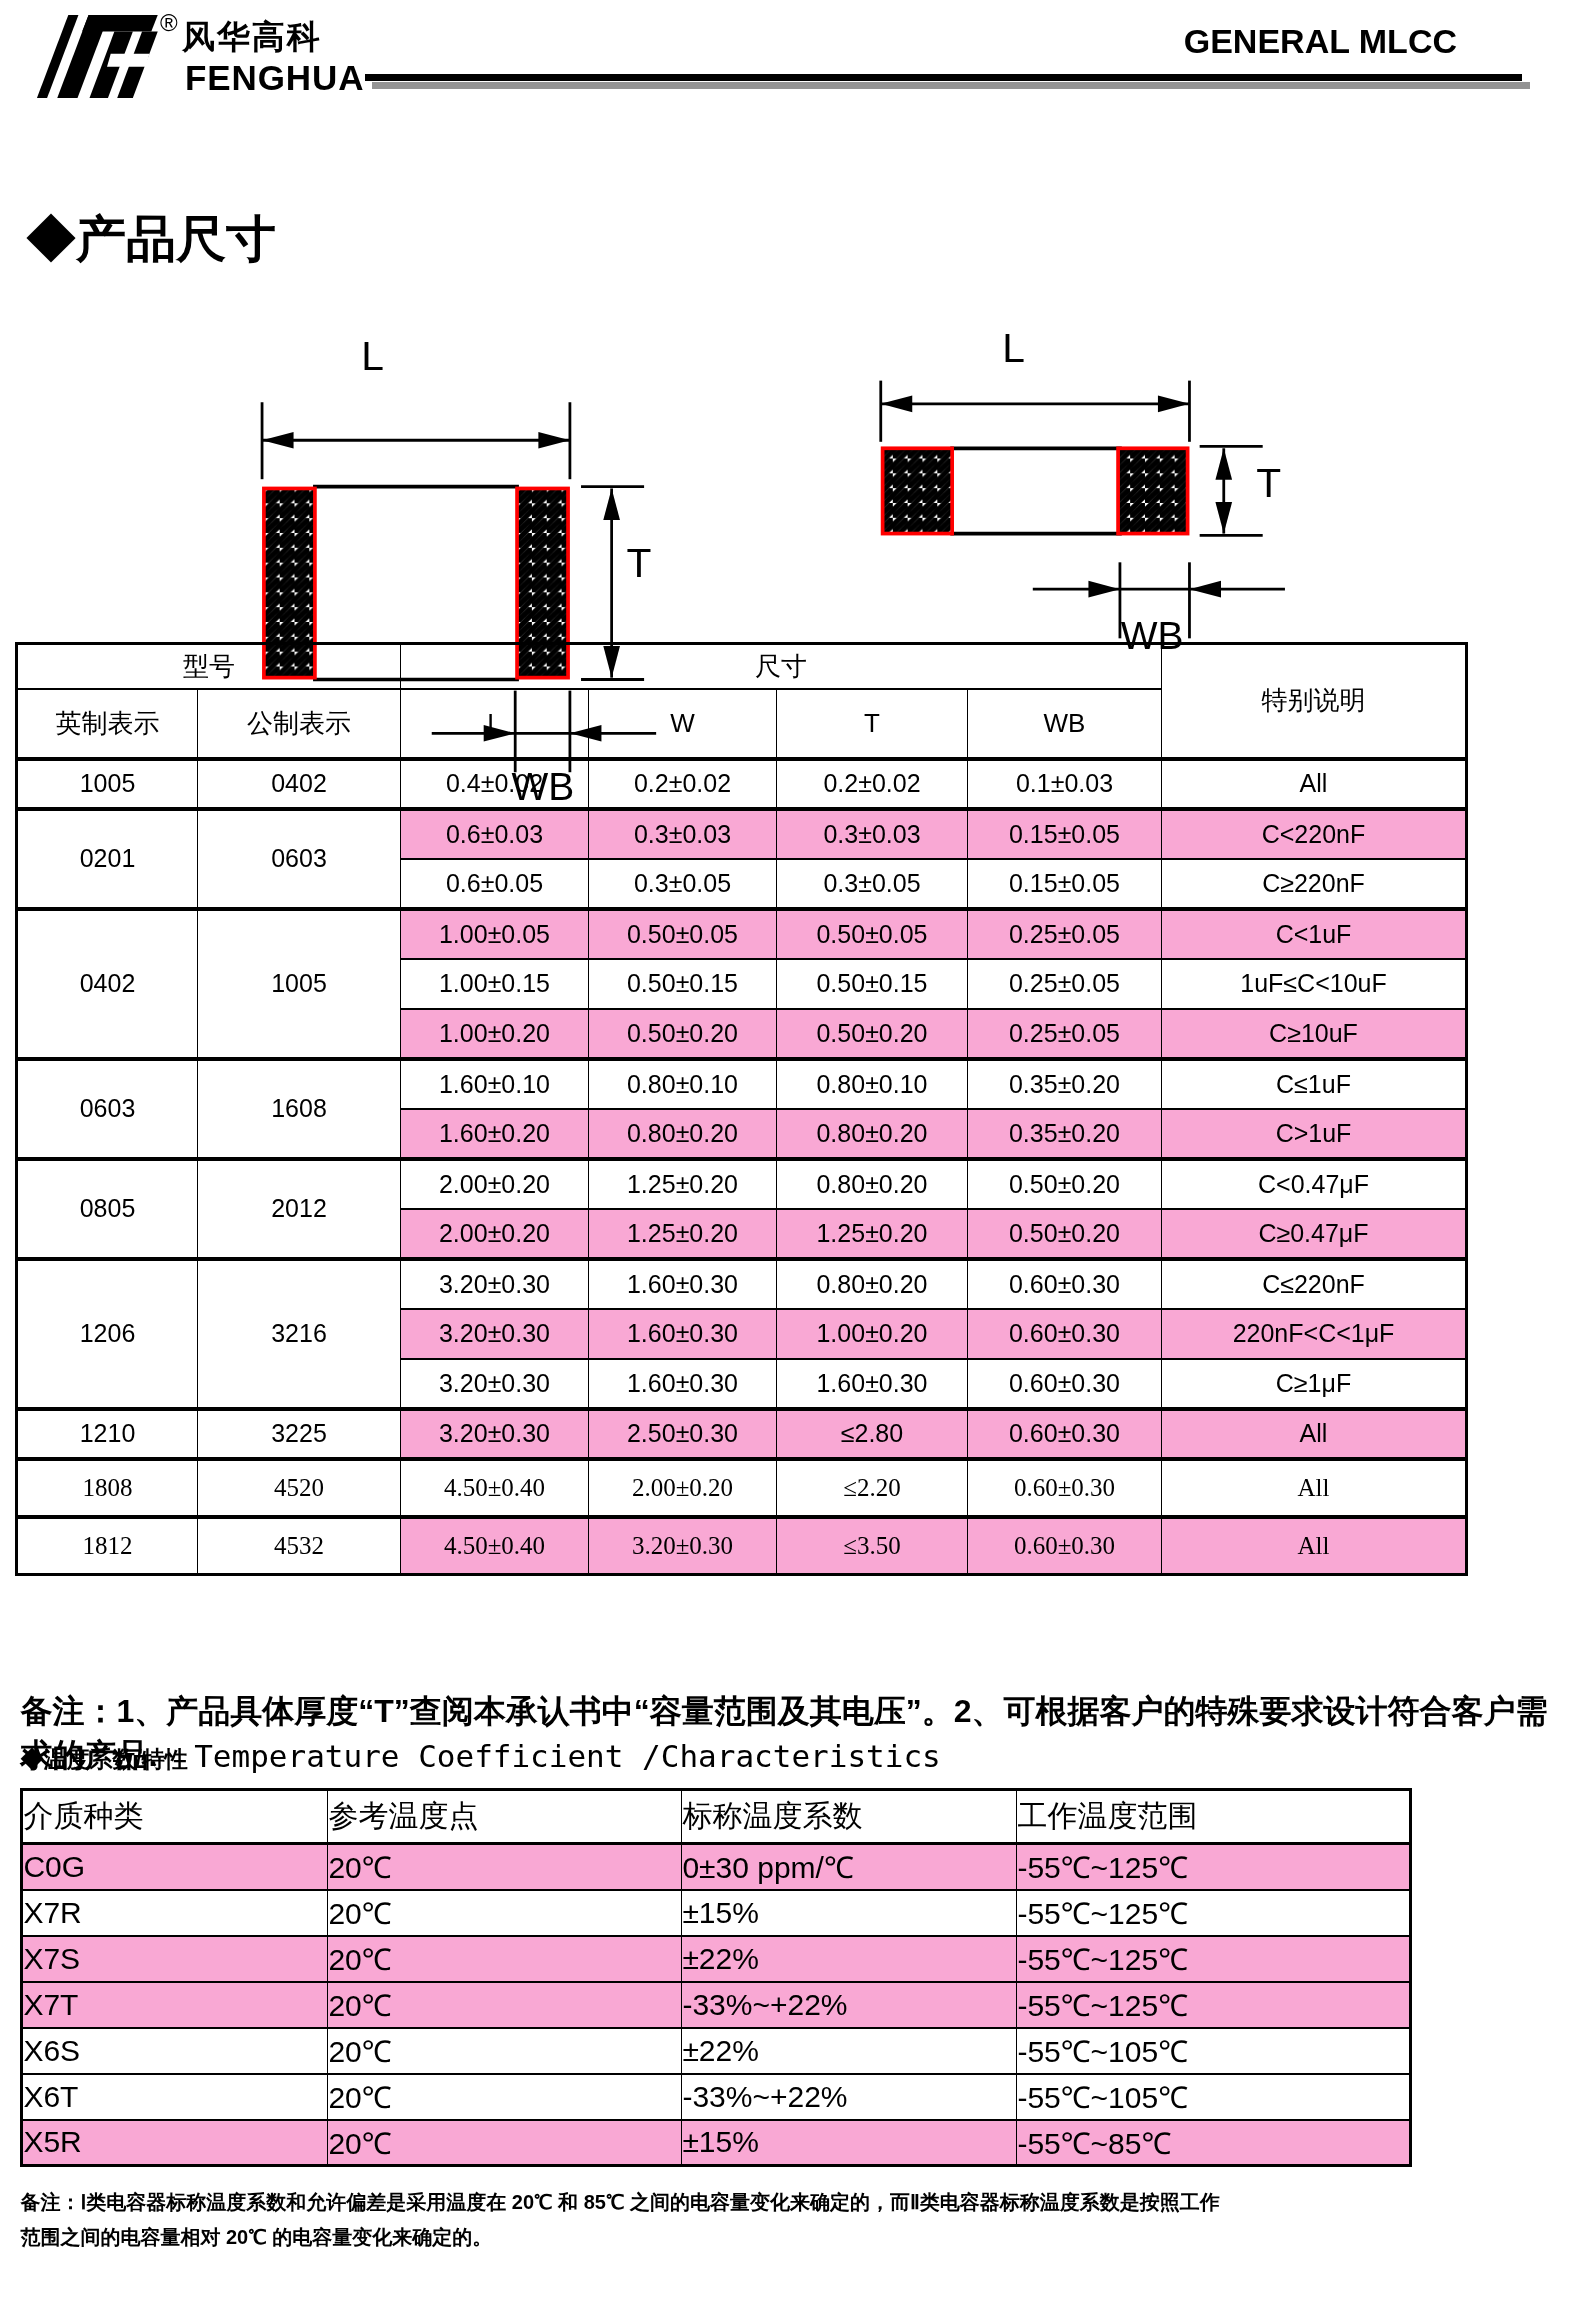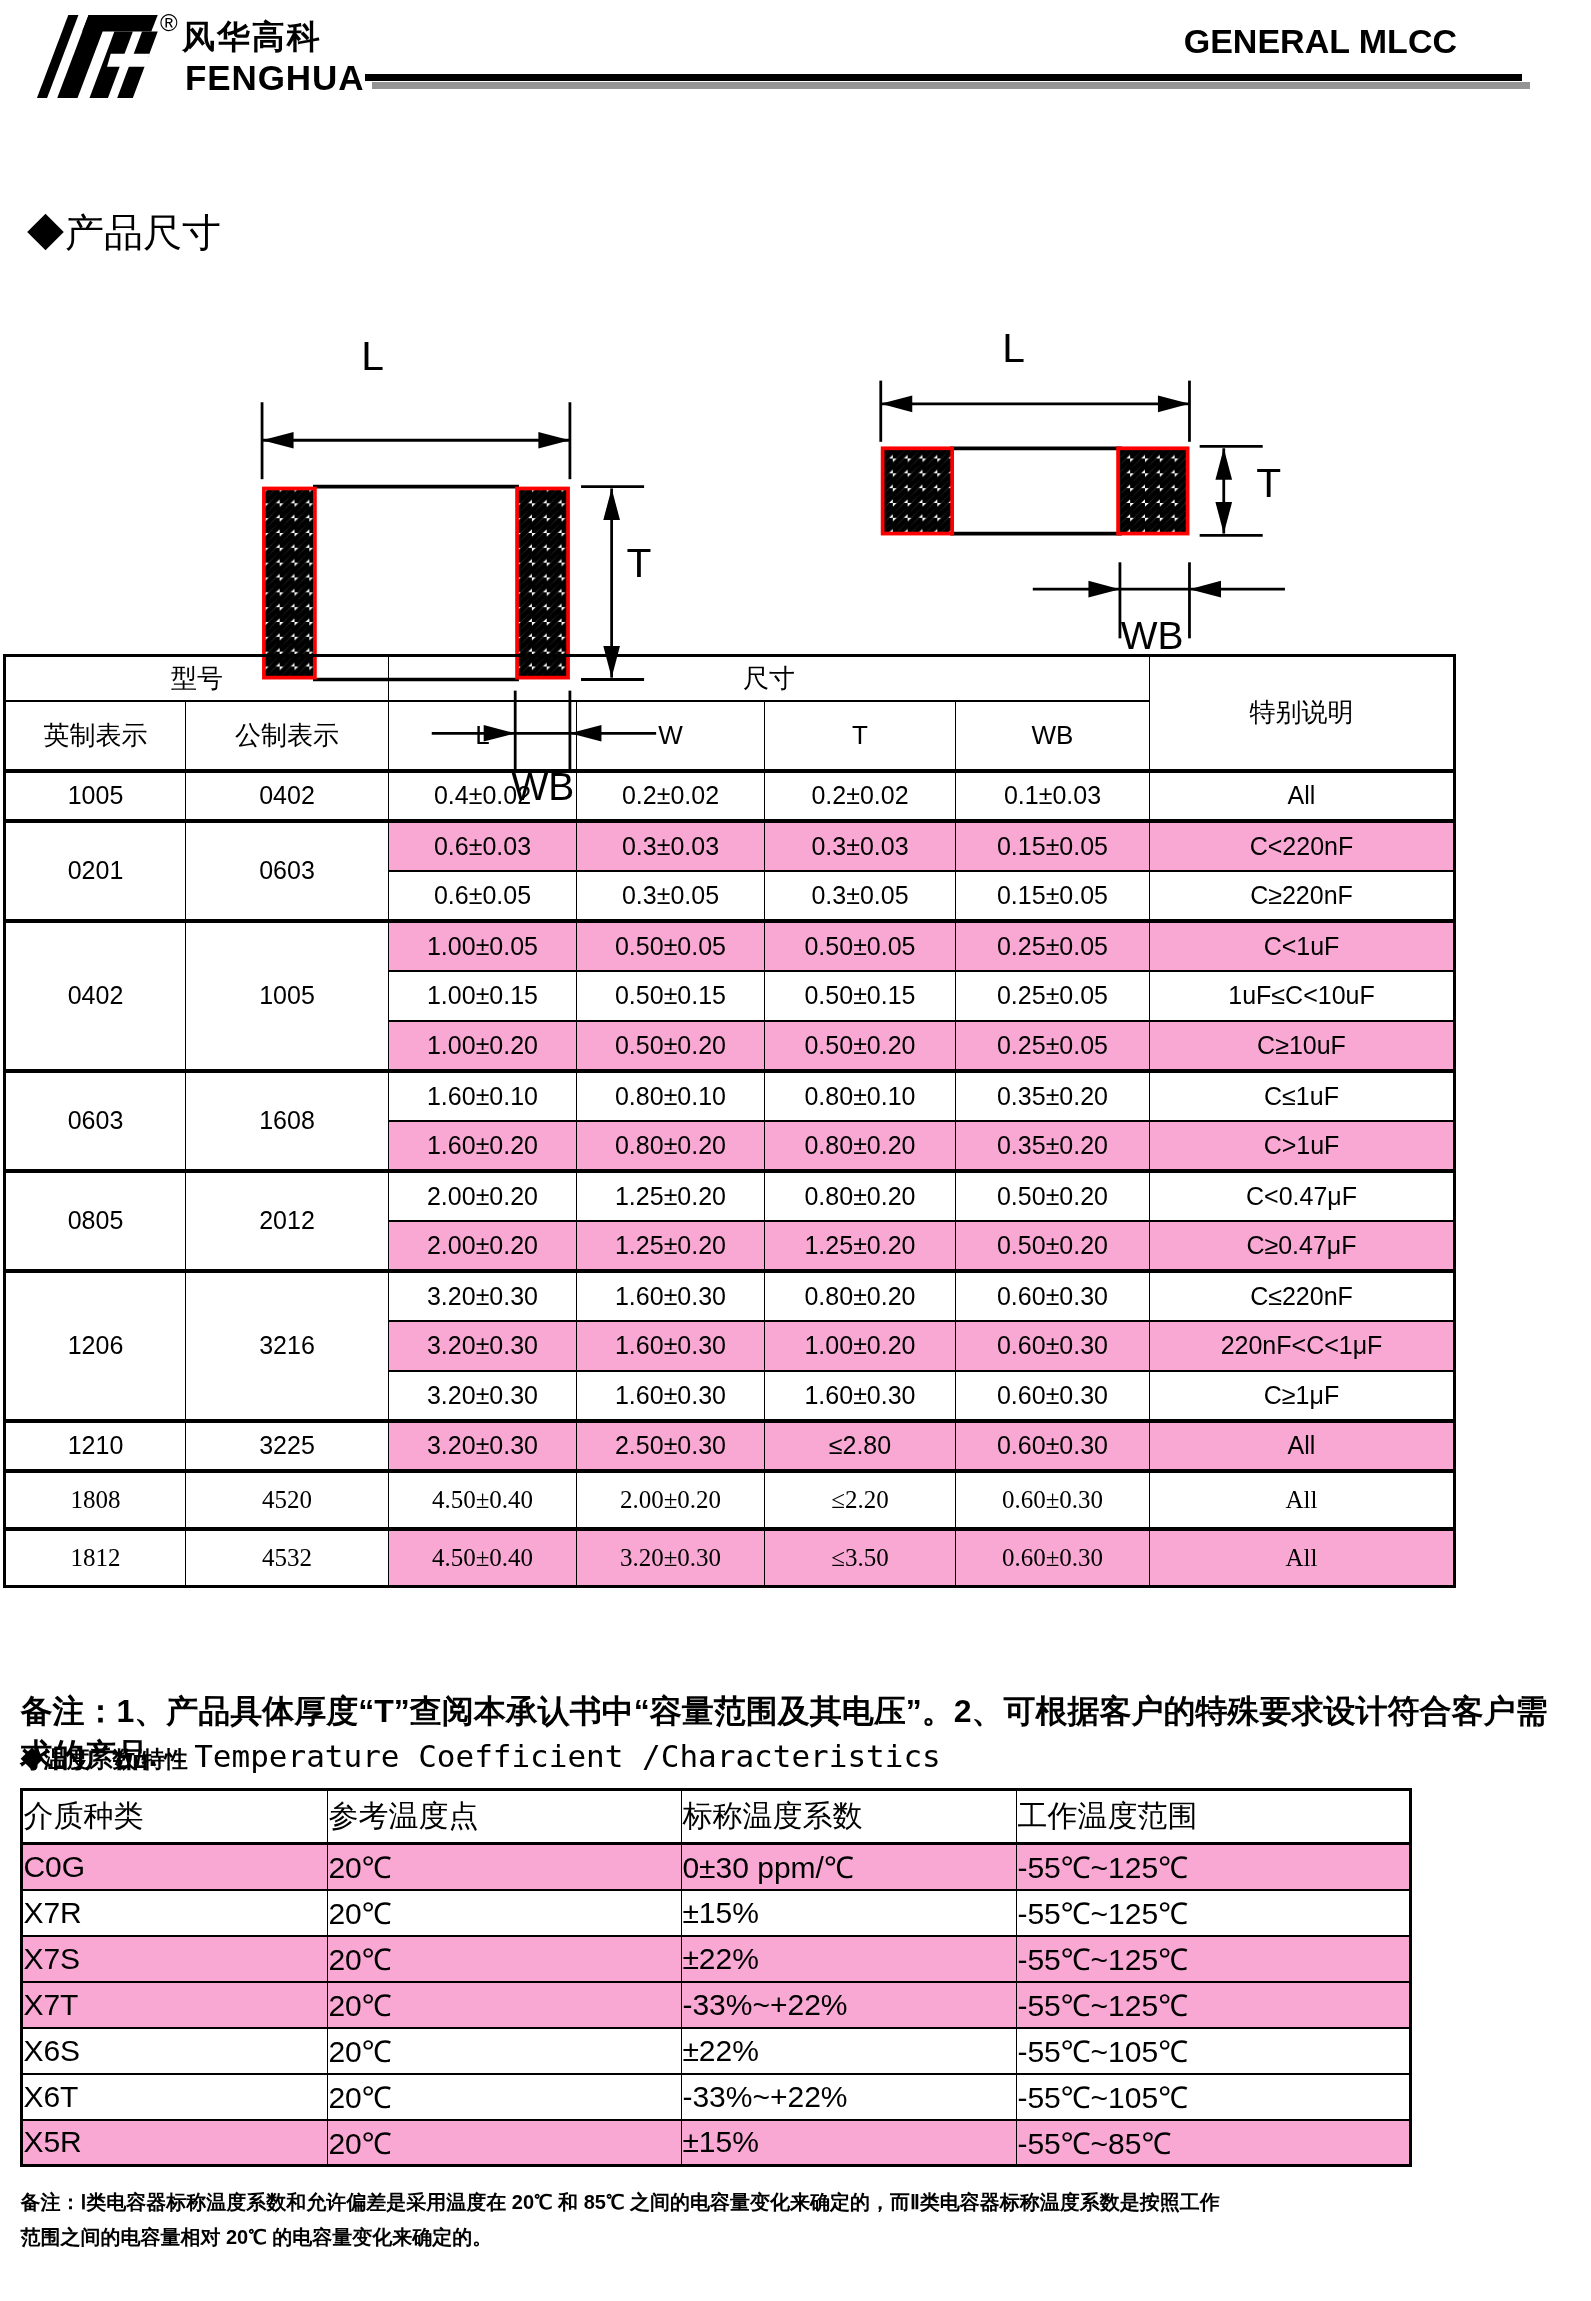--- a/index.html
+++ b/index.html
@@ -7,30 +7,30 @@
         font-family:"Liberation Sans",sans-serif;overflow:hidden;}
   
   .logo-svg{position:absolute;left:33px;top:15px;}
   .reg{position:absolute;left:160px;top:9.3px;font-size:24px;}
   .brand-cn{position:absolute;left:182px;top:15px;font-size:33px;font-weight:900;letter-spacing:1.9px;}
   .brand-en{position:absolute;left:185px;top:58px;font-size:35px;font-weight:700;letter-spacing:0.9px;}
   .doc-title{position:absolute;right:135px;top:22px;font-size:34px;font-weight:700;}
   .rule-b{position:absolute;left:365px;top:74px;width:1157px;height:7.4px;background:#000;}
   .rule-g{position:absolute;left:372px;top:82px;width:1158px;height:7.4px;background:#949494;}
   
-  .sec1{position:absolute;left:26px;top:206px;font-size:39px;font-weight:400;}
+  .sec1{position:absolute;left:26px;top:206px;font-size:50px;font-weight:700;}
   .sec2{position:absolute;left:20.4px;top:1738px;white-space:nowrap;}
   .sec2 .cn{font-size:23px;font-weight:700;}
   .sec2 .en{font-size:31px;font-weight:500;font-family:"DejaVu Sans Mono",monospace;}
   
   .diag{position:absolute;}
   .diag text{font-family:"Liberation Sans",sans-serif;fill:#000;}
   
   table{border-collapse:collapse;table-layout:fixed;position:absolute;}
-  .t1{left:3px;top:642px;width:1451px;border:3.7px solid #000;margin-top:12px;}
+  .t1{left:15px;top:642px;width:1451px;border:3.7px solid #000;}
   .t1 th,.t1 td{border:solid #000;border-width:2.8px 1.9px;text-align:center;vertical-align:middle;
       font-size:25px;font-weight:400;padding:0;overflow:hidden;}
   .t1 tr{height:50px;}
   .t1 tr.hr1{height:45px;}
   .t1 tr.hr2{height:70px;}
   .t1 tr.tall{height:58px;font-family:Liberation Serif, serif;}
   .t1 tr.group td{border-top-width:4.6px;}
   .t1 th{font-size:26px;}
   .g{background:#f9a8d4;}
   .t2{left:20.4px;top:1788px;width:1389px;border:3.7px solid #000;}

